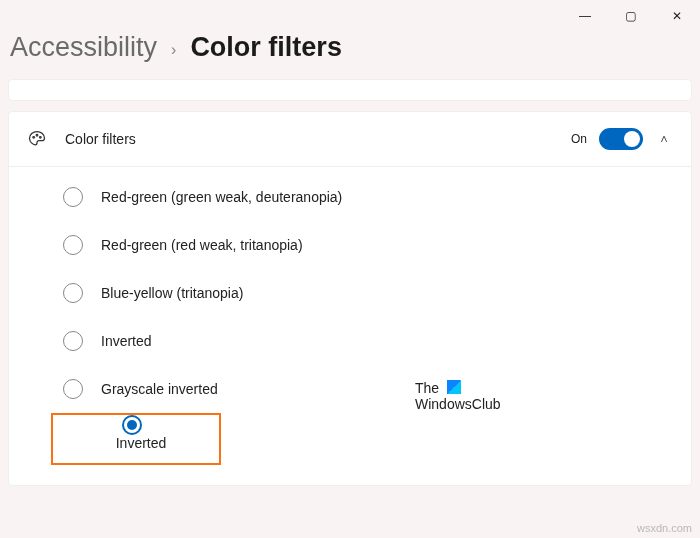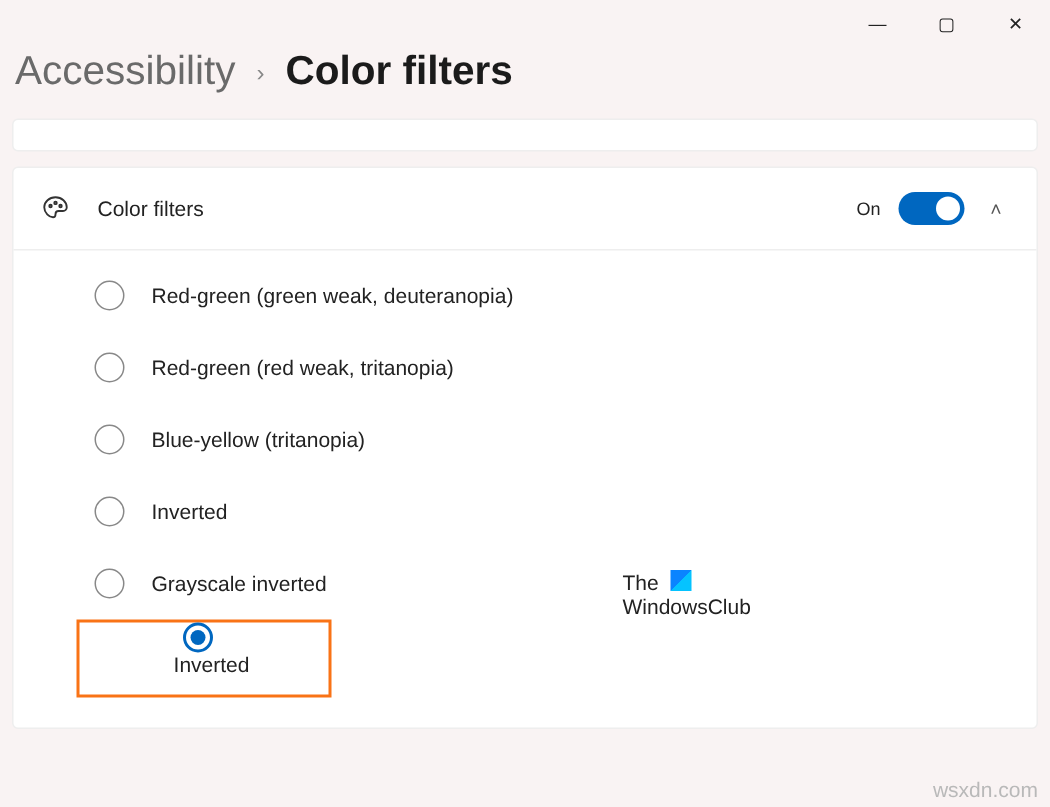--- a/index.html
+++ b/index.html
@@ -166,21 +166,21 @@
   width: 14px;
   height: 14px;
   background: linear-gradient(135deg, #0a84ff 50%, #05c3ff 50%);
   vertical-align: top;
   margin-left: 4px;
 }
 .source {
   position: absolute;
   right: 8px;
   bottom: 4px;
-  font-size: 14px;
+  font-size: 11px;
   color: #b9b9b9;
   margin-top: 47px;
 }
 </style>
 </head>
 <body>
 
 <div class="window-controls">
   <div>—</div>
   <div>▢</div>

